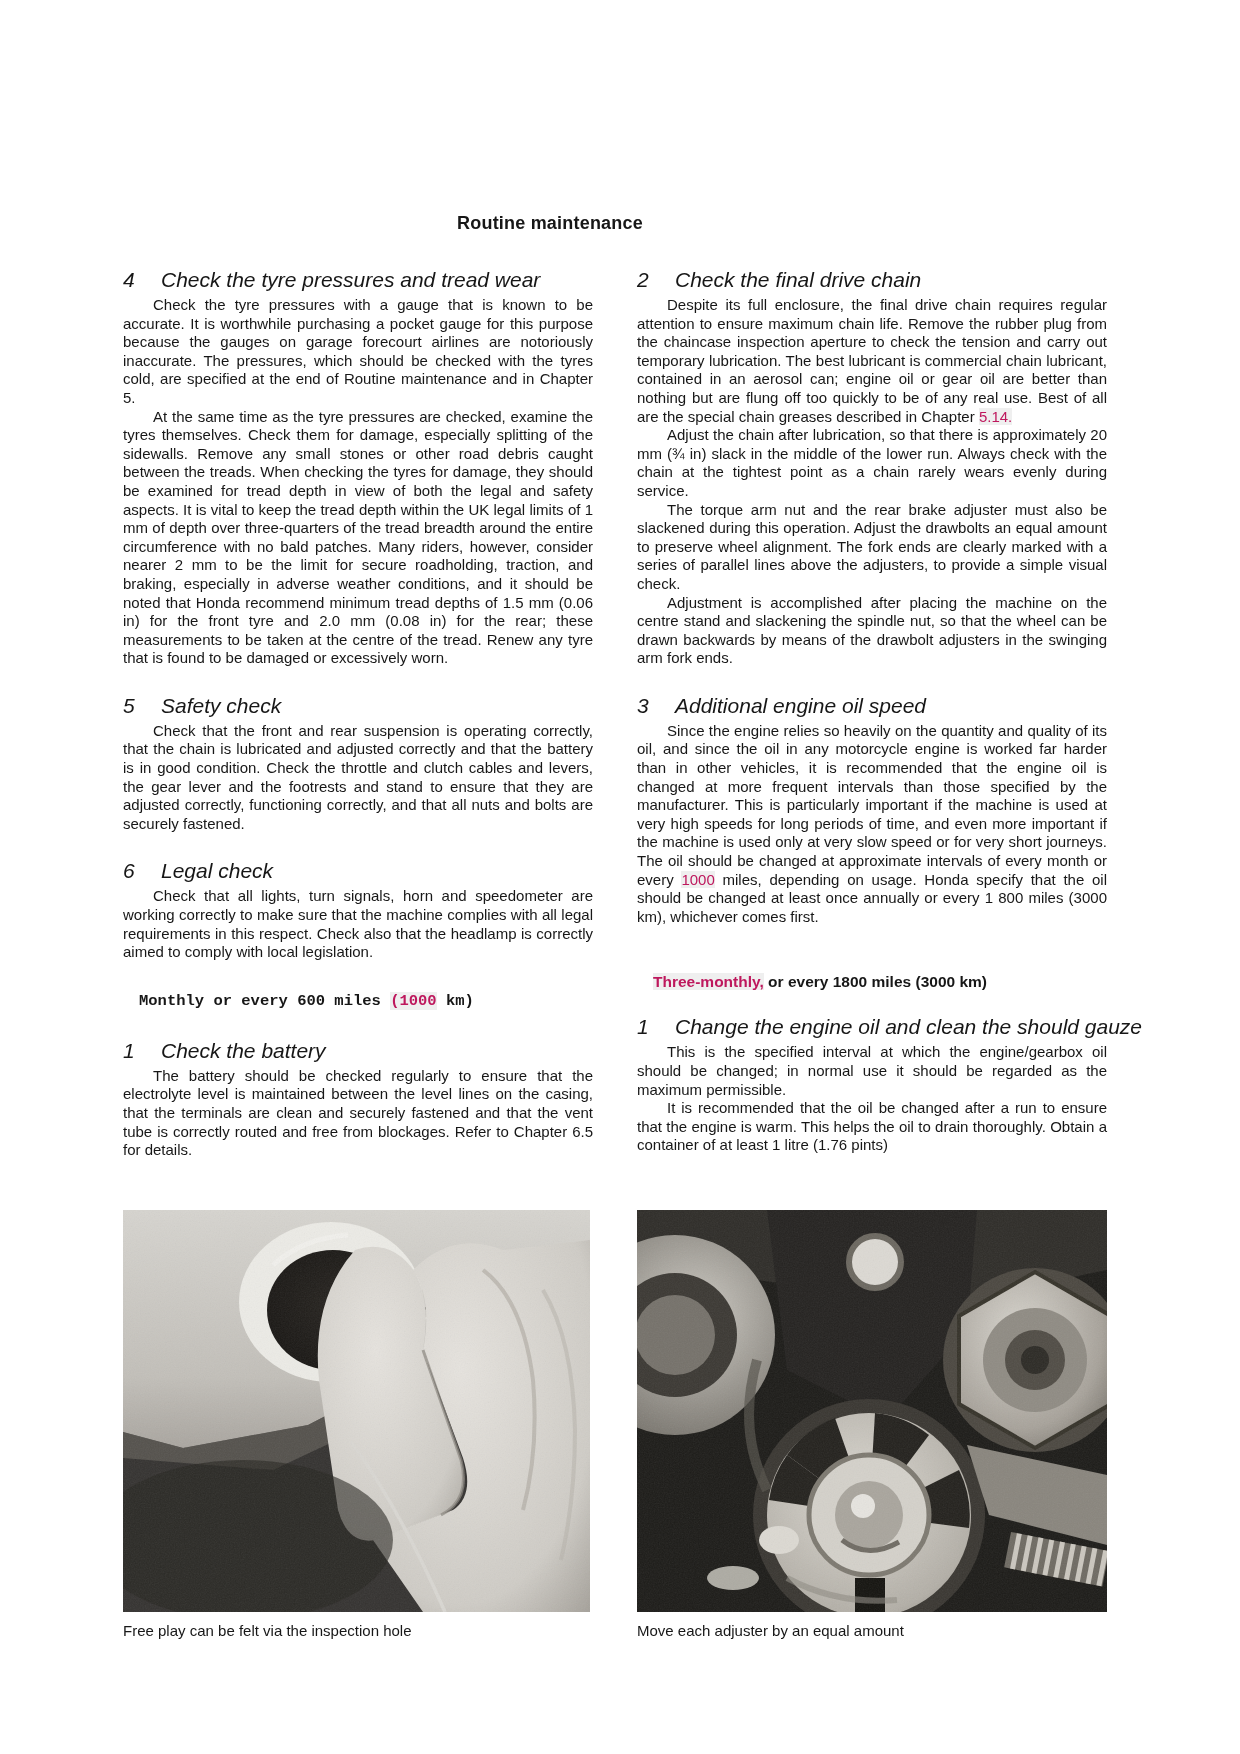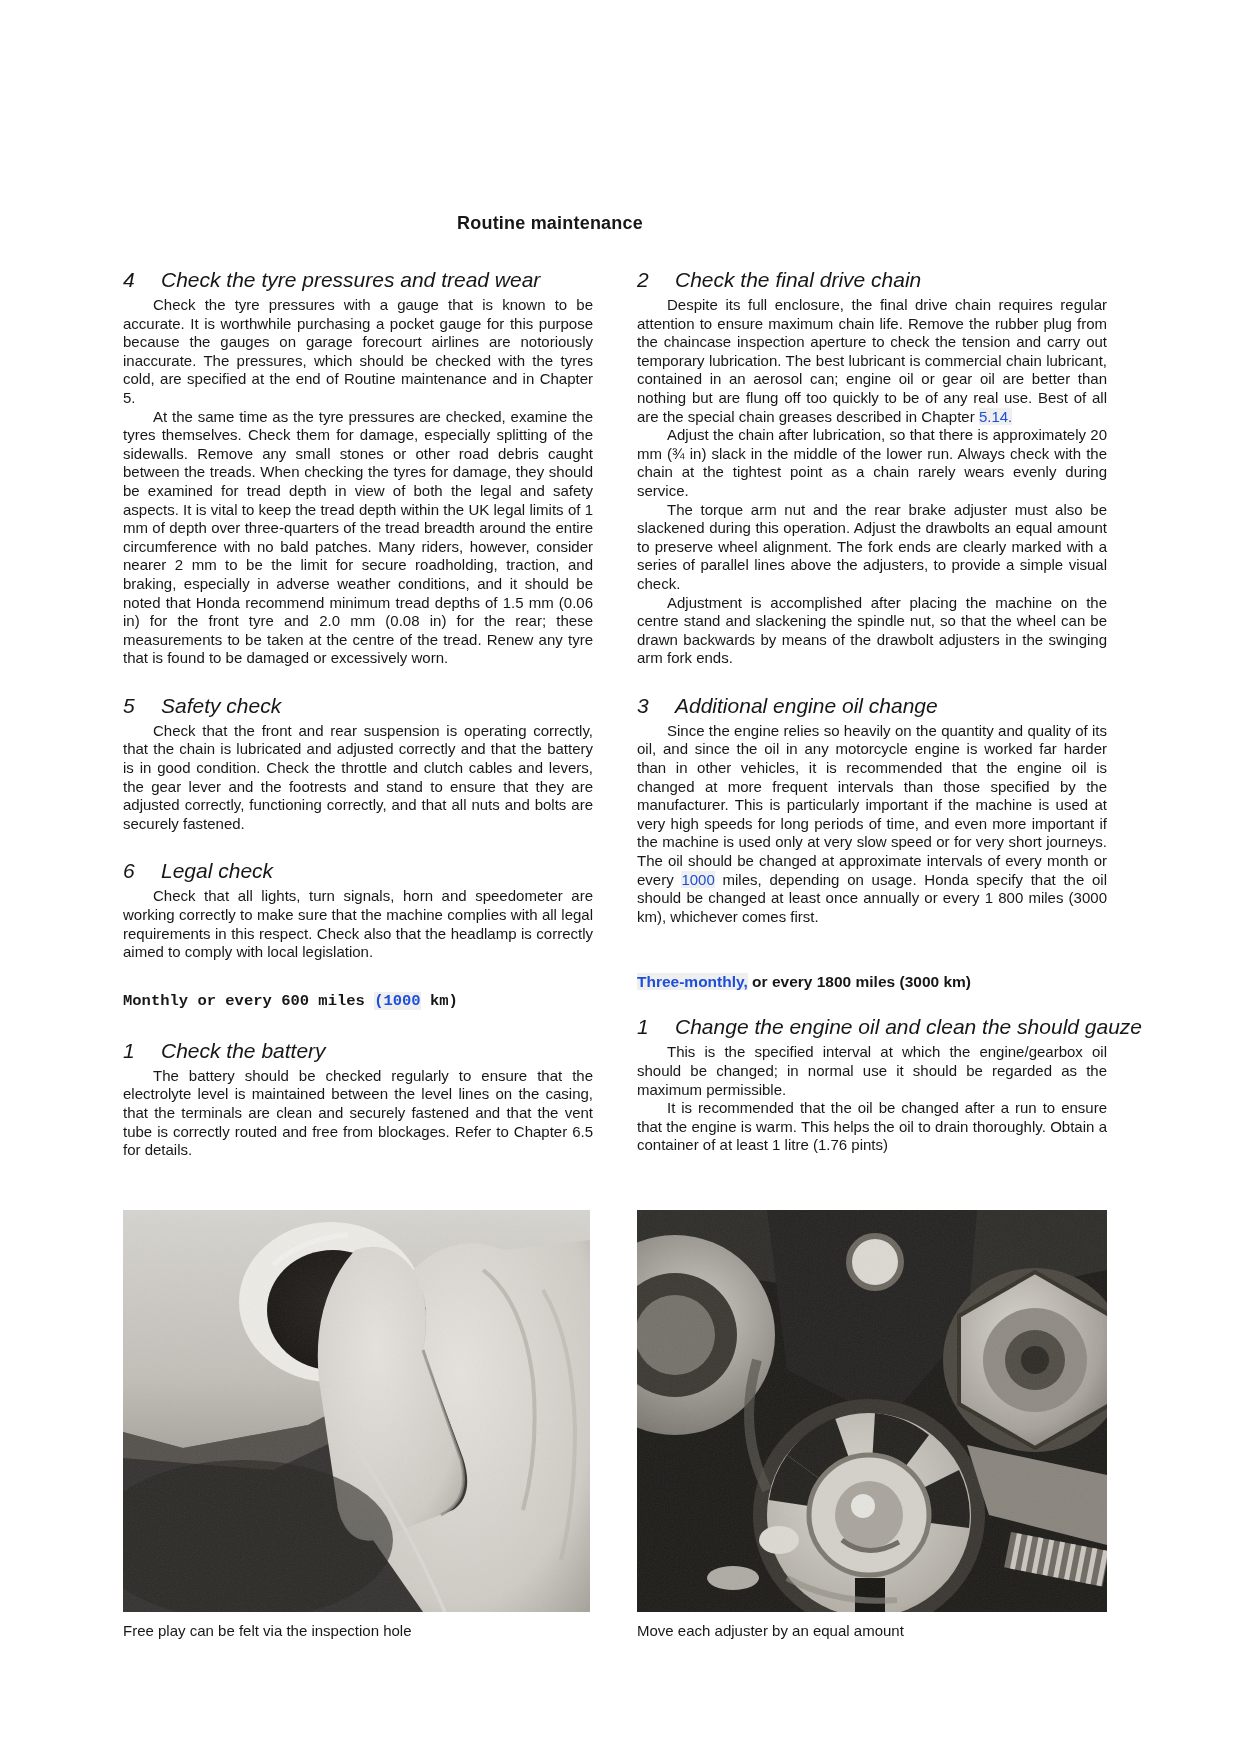--- a/index.html
+++ b/index.html
@@ -22,25 +22,25 @@
   .sec-head{
     font-style:italic;font-size:21px;line-height:24px;
     text-align:left;margin:0 0 4px 0;white-space:nowrap;
   }
   .sec-head .sec-num{display:inline-block;min-width:38px;}
   .mt{margin-top:26px;}
   .mt-battery{margin-top:28px;}
   .mt-oilchange{margin-top:24px;}
   .p{margin:0;text-indent:30px;}
   .interval-head{
-    font-weight:bold;font-size:15.5px;line-height:19px;text-align:left;margin:0;
+    font-weight:bold;font-size:15.5px;line-height:19px;text-align:left;margin:16px;
   }
   .interval-monthly{margin-top:30px;font-family:Liberation Mono, monospace;}
   .interval-three{margin-top:46px;}
-  .faded{color:#1d4ed8;background:#efefef;}
+  .faded{color:#be185d;background:#efefef;}
   .photo{
     position:absolute;top:1210px;height:402px;overflow:hidden;background:#2b2926;
   }
   .photo-left{left:123px;width:467px;}
   .photo-right{left:637px;width:470px;}
   .photo svg{display:block;}
   .caption{
     position:absolute;top:1622px;width:470px;
     font-size:15px;line-height:18px;text-align:left;color:#171717;
   }
@@ -71,21 +71,21 @@
     <p class="p">The battery should be checked regularly to ensure that the electrolyte level is maintained between the level lines on the casing, that the terminals are clean and securely fastened and that the vent tube is correctly routed and free from blockages. Refer to Chapter 6.5 for details.</p>
   </div>
 
   <div class="col col-right">
     <div class="sec-head"><span class="sec-num">2</span><span>Check the final drive chain</span></div>
     <p class="p"><span>Despite its full enclosure, the final drive chain requires regular attention to ensure maximum chain life. Remove the rubber plug from the chaincase inspection aperture to check the tension and carry out temporary lubrication. The best lubricant is commercial chain lubricant, contained in an aerosol can; engine oil or gear oil are better than nothing but are flung off too quickly to be of any real use. Best of all are the special chain greases described in Chapter </span><span class="faded">5.14.</span></p>
     <p class="p">Adjust the chain after lubrication, so that there is approximately 20 mm (¾ in) slack in the middle of the lower run. Always check with the chain at the tightest point as a chain rarely wears evenly during service.</p>
     <p class="p">The torque arm nut and the rear brake adjuster must also be slackened during this operation. Adjust the drawbolts an equal amount to preserve wheel alignment. The fork ends are clearly marked with a series of parallel lines above the adjusters, to provide a simple visual check.</p>
     <p class="p">Adjustment is accomplished after placing the machine on the centre stand and slackening the spindle nut, so that the wheel can be drawn backwards by means of the drawbolt adjusters in the swinging arm fork ends.</p>
 
-    <div class="sec-head mt"><span class="sec-num">3</span><span>Additional engine oil change</span></div>
+    <div class="sec-head mt"><span class="sec-num">3</span><span>Additional engine oil speed</span></div>
     <p class="p"><span>Since the engine relies so heavily on the quantity and quality of its oil, and since the oil in any motorcycle engine is worked far harder than in other vehicles, it is recommended that the engine oil is changed at more frequent intervals than those specified by the manufacturer. This is particularly important if the machine is used at very high speeds for long periods of time, and even more important if the machine is used only at very slow speed or for very short journeys. The oil should be changed at approximate intervals of every month or every </span><span class="faded">1000</span><span> miles, depending on usage. Honda specify that the oil should be changed at least once annually or every 1 800 miles (3000 km), whichever comes first.</span></p>
 
     <div class="interval-head interval-three"><span class="faded">Three-monthly,</span><span> or every 1800 miles (3000 km)</span></div>
 
     <div class="sec-head mt-oilchange"><span class="sec-num">1</span><span>Change the engine oil and clean the should gauze</span></div>
     <p class="p">This is the specified interval at which the engine/gearbox oil should be changed; in normal use it should be regarded as the maximum permissible.</p>
     <p class="p">It is recommended that the oil be changed after a run to ensure that the engine is warm. This helps the oil to drain thoroughly. Obtain a container of at least 1 litre (1.76 pints)</p>
   </div>
 
   <div class="photo photo-left">

